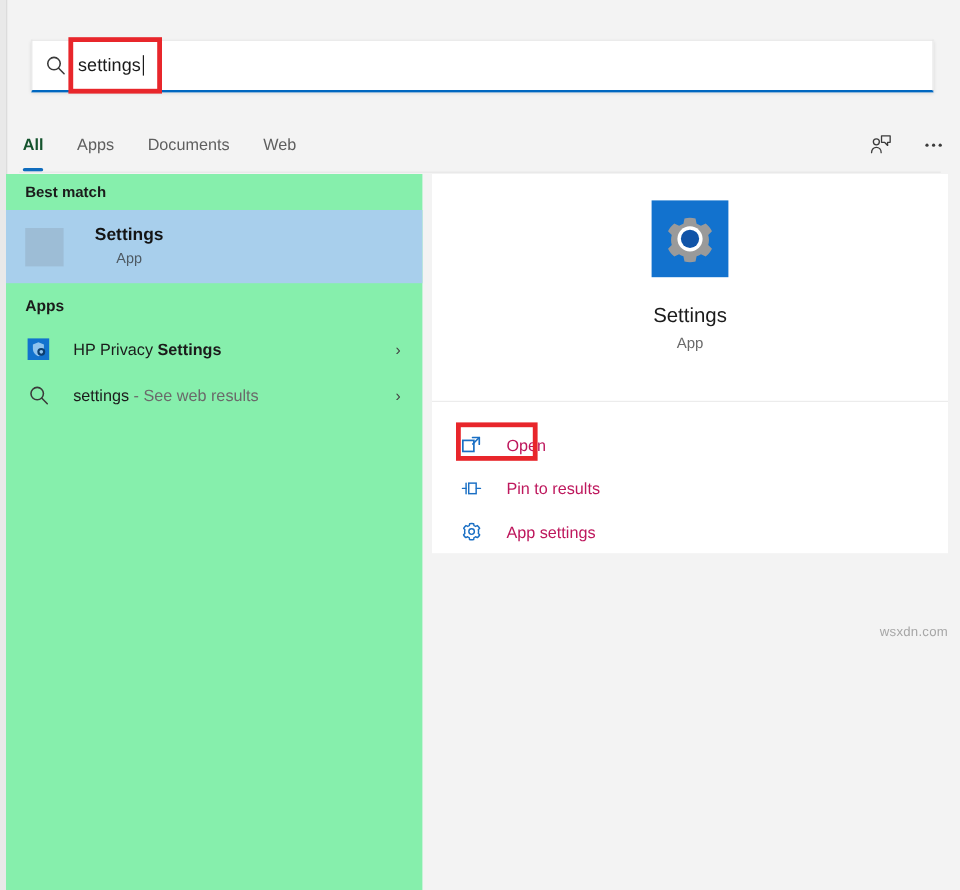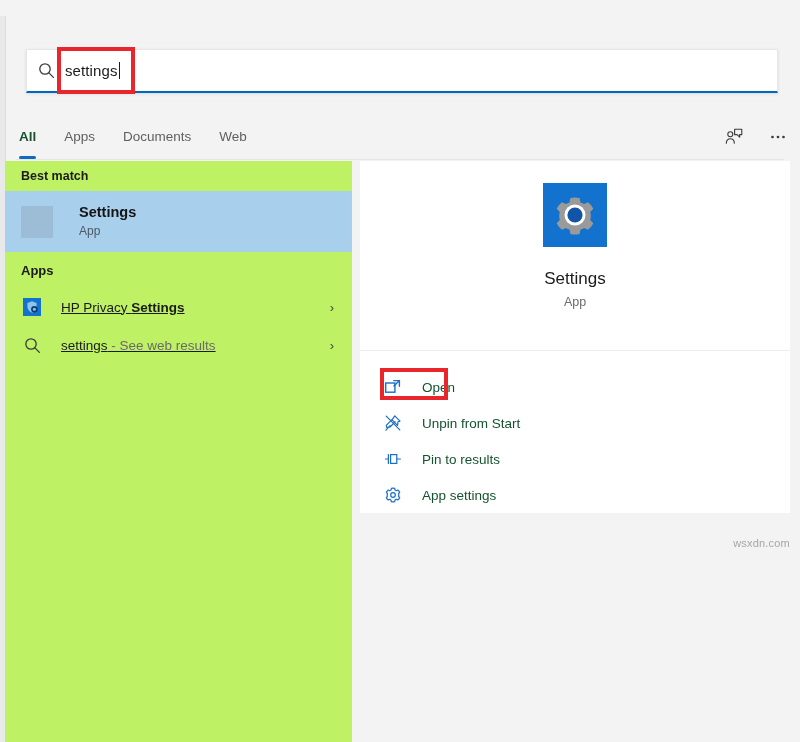--- a/index.html
+++ b/index.html
@@ -9,24 +9,25 @@
   body {
     width: 800px;
     height: 742px;
     background: #f3f3f3;
     font-family: "Liberation Sans", sans-serif;
     overflow: hidden;
     position: relative;
   }
   #app {
     position: absolute;
-    left: 0; top: 16px;
+    left: 0; top: 0;
     width: 800px;
     height: 541px;
     background: #f3f3f3;
+    text-align: center;
   }
   
   .left-edge {
     position: absolute;
     left: 0; top: 0;
     width: 5px;
     height: 742px;
     background: #e9e9e9;
     border-right: 1px solid #dcdcdc;
   }
@@ -146,21 +147,21 @@
     background: #e6e6e6;
   }
 
   
   .left-col {
     position: absolute;
     left: 5px;
     top: 145px;
     width: 347px;
     height: 597px;
-    background: #bef264;
+    background: #86efac;
   }
   .section-head {
     font-size: 12.5px;
     font-weight: bold;
     color: #1b1b1b;
     padding: 0 0 0 16px;
     display: flex;
     align-items: center;
     height: 30px;
   }
@@ -217,21 +218,20 @@
     flex: none;
     display: flex;
     align-items: center;
     justify-content: center;
   }
   .row-label {
     margin-left: 18px;
     font-size: 13.5px;
     color: #1b1b1b;
     white-space: nowrap;
-    text-decoration: underline;
   }
   .row-label b { font-weight: bold; }
   .row-label .muted { color: #6a6a6a; }
   .cat-head {
     font-size: 13px;
     font-weight: bold;
     color: #1b1b1b;
     padding-left: 16px;
     display: flex;
     align-items: center;
@@ -286,21 +286,21 @@
     width: 22px; height: 22px;
     flex: none;
     display: flex;
     align-items: center;
     justify-content: center;
     color: #1a6fc4;
   }
   .action-label {
     margin-left: 18px;
     font-size: 13.5px;
-    color: #14532d;
+    color: #be185d;
   }
   
   .anno-open {
     position: absolute;
     left: 380px;
     top: 352px;
     width: 68px;
     height: 32px;
     border: 4px solid #e8262b;
     box-sizing: border-box;
@@ -434,31 +434,20 @@
         <div class="action-icon">
           <svg width="18" height="18" viewBox="0 0 18 18" fill="none">
             <path d="M9.8 2.6h5.6v5.6" stroke="#1a6fc4" stroke-width="1.4" stroke-linecap="round" stroke-linejoin="round"></path>
             <path d="M15.4 2.6 10 8" stroke="#1a6fc4" stroke-width="1.4" stroke-linecap="round"></path>
             <rect x="1.7" y="5" width="9.2" height="9.2" stroke="#1a6fc4" stroke-width="1.4"></rect>
           </svg>
         </div>
         <div class="action-label">Open</div>
       </div>
 
-      <div class="action-row">
-        <div class="action-icon">
-          <svg width="18" height="18" viewBox="0 0 18 18" fill="none">
-            <path d="M10.8 1.9 16 7.1l-2 .6-.5 3.6-5.6-5.6.6-.5z" stroke="#1a6fc4" stroke-width="1.2" stroke-linejoin="round"></path>
-            <path d="M7.9 5.7 2.3 11.3l.5 2.2 3.2-.5 5.5-5.5" stroke="#1a6fc4" stroke-width="1.2" stroke-linejoin="round"></path>
-            <line x1="6.1" y1="11.7" x2="1.9" y2="16.1" stroke="#1a6fc4" stroke-width="1.2" stroke-linecap="round"></line>
-            <line x1="2.2" y1="2.2" x2="15.8" y2="15.8" stroke="#1a6fc4" stroke-width="1.2" stroke-linecap="round"></line>
-          </svg>
-        </div>
-        <div class="action-label">Unpin from Start</div>
-      </div>
 
       <div class="action-row">
         <div class="action-icon">
           <svg width="18" height="18" viewBox="0 0 18 18" fill="none">
             <rect x="6.6" y="4.6" width="6.2" height="8.8" stroke="#1a6fc4" stroke-width="1.2"></rect>
             <line x1="13" y1="9" x2="16.4" y2="9" stroke="#1a6fc4" stroke-width="1.2" stroke-linecap="round"></line>
             <line x1="4.4" y1="4.6" x2="4.4" y2="13.4" stroke="#1a6fc4" stroke-width="1.2" stroke-linecap="round"></line>
             <line x1="1.4" y1="9" x2="4.4" y2="9" stroke="#1a6fc4" stroke-width="1.2" stroke-linecap="round"></line>
           </svg>
         </div>

